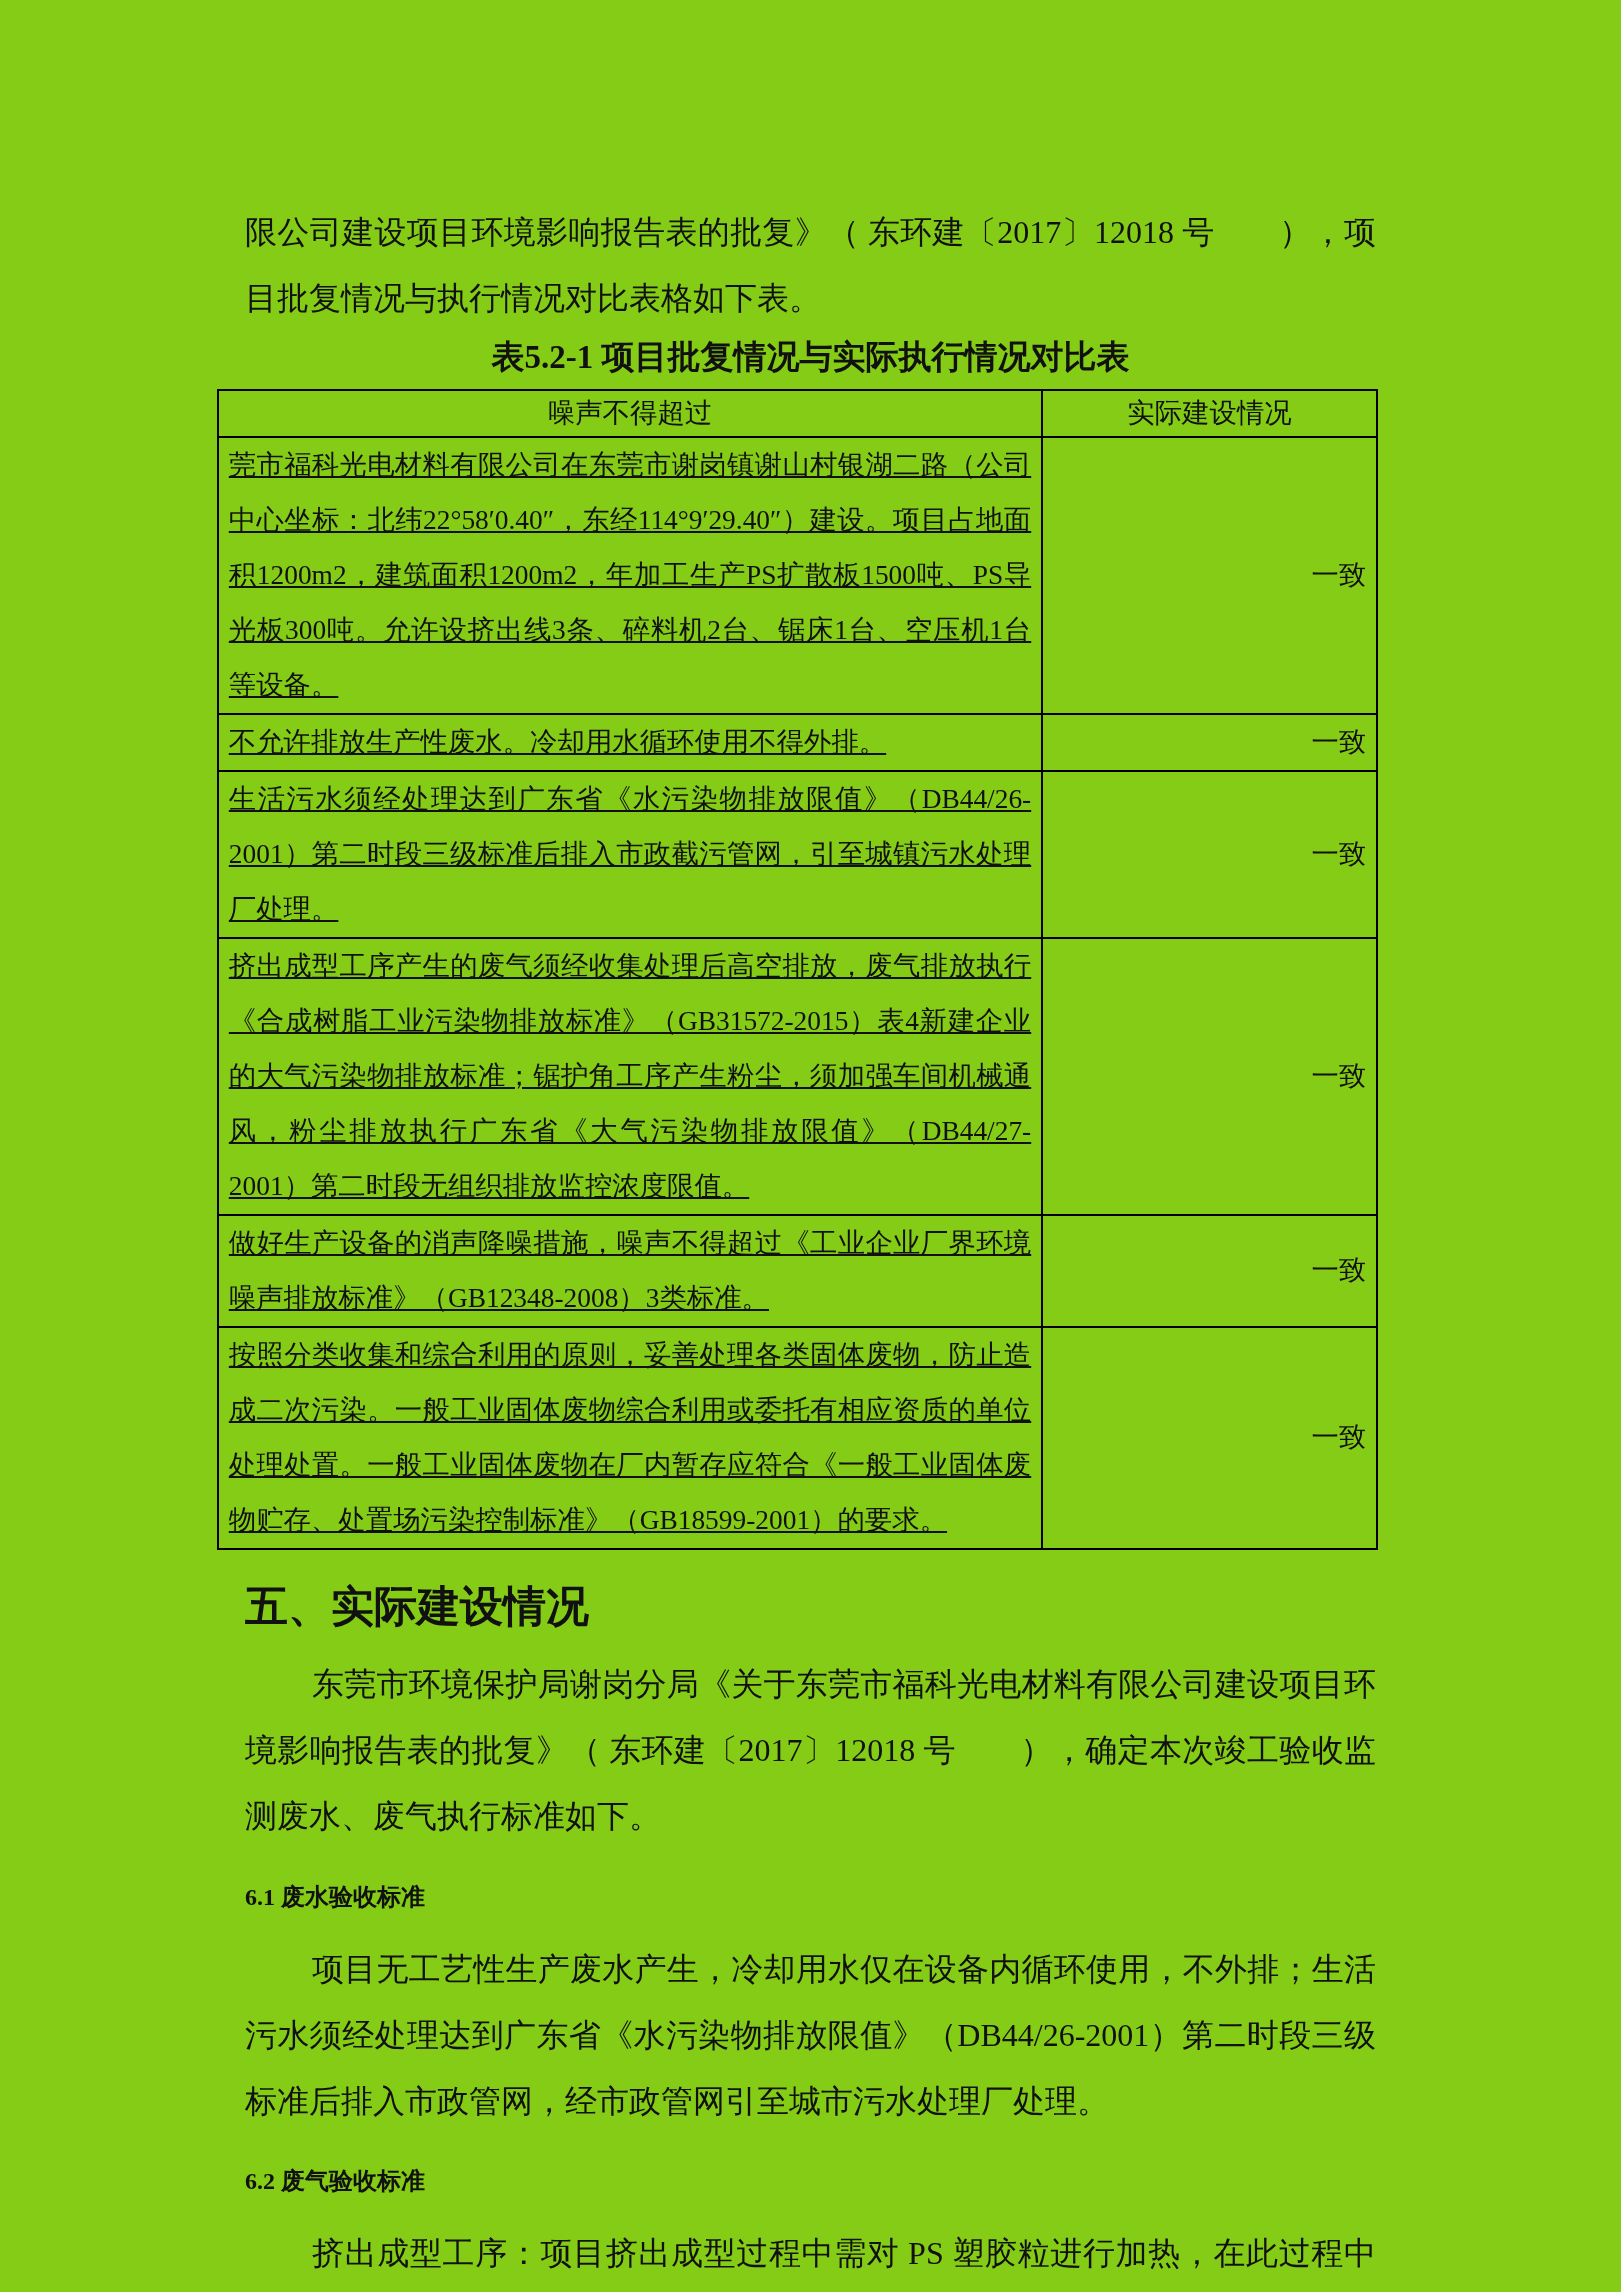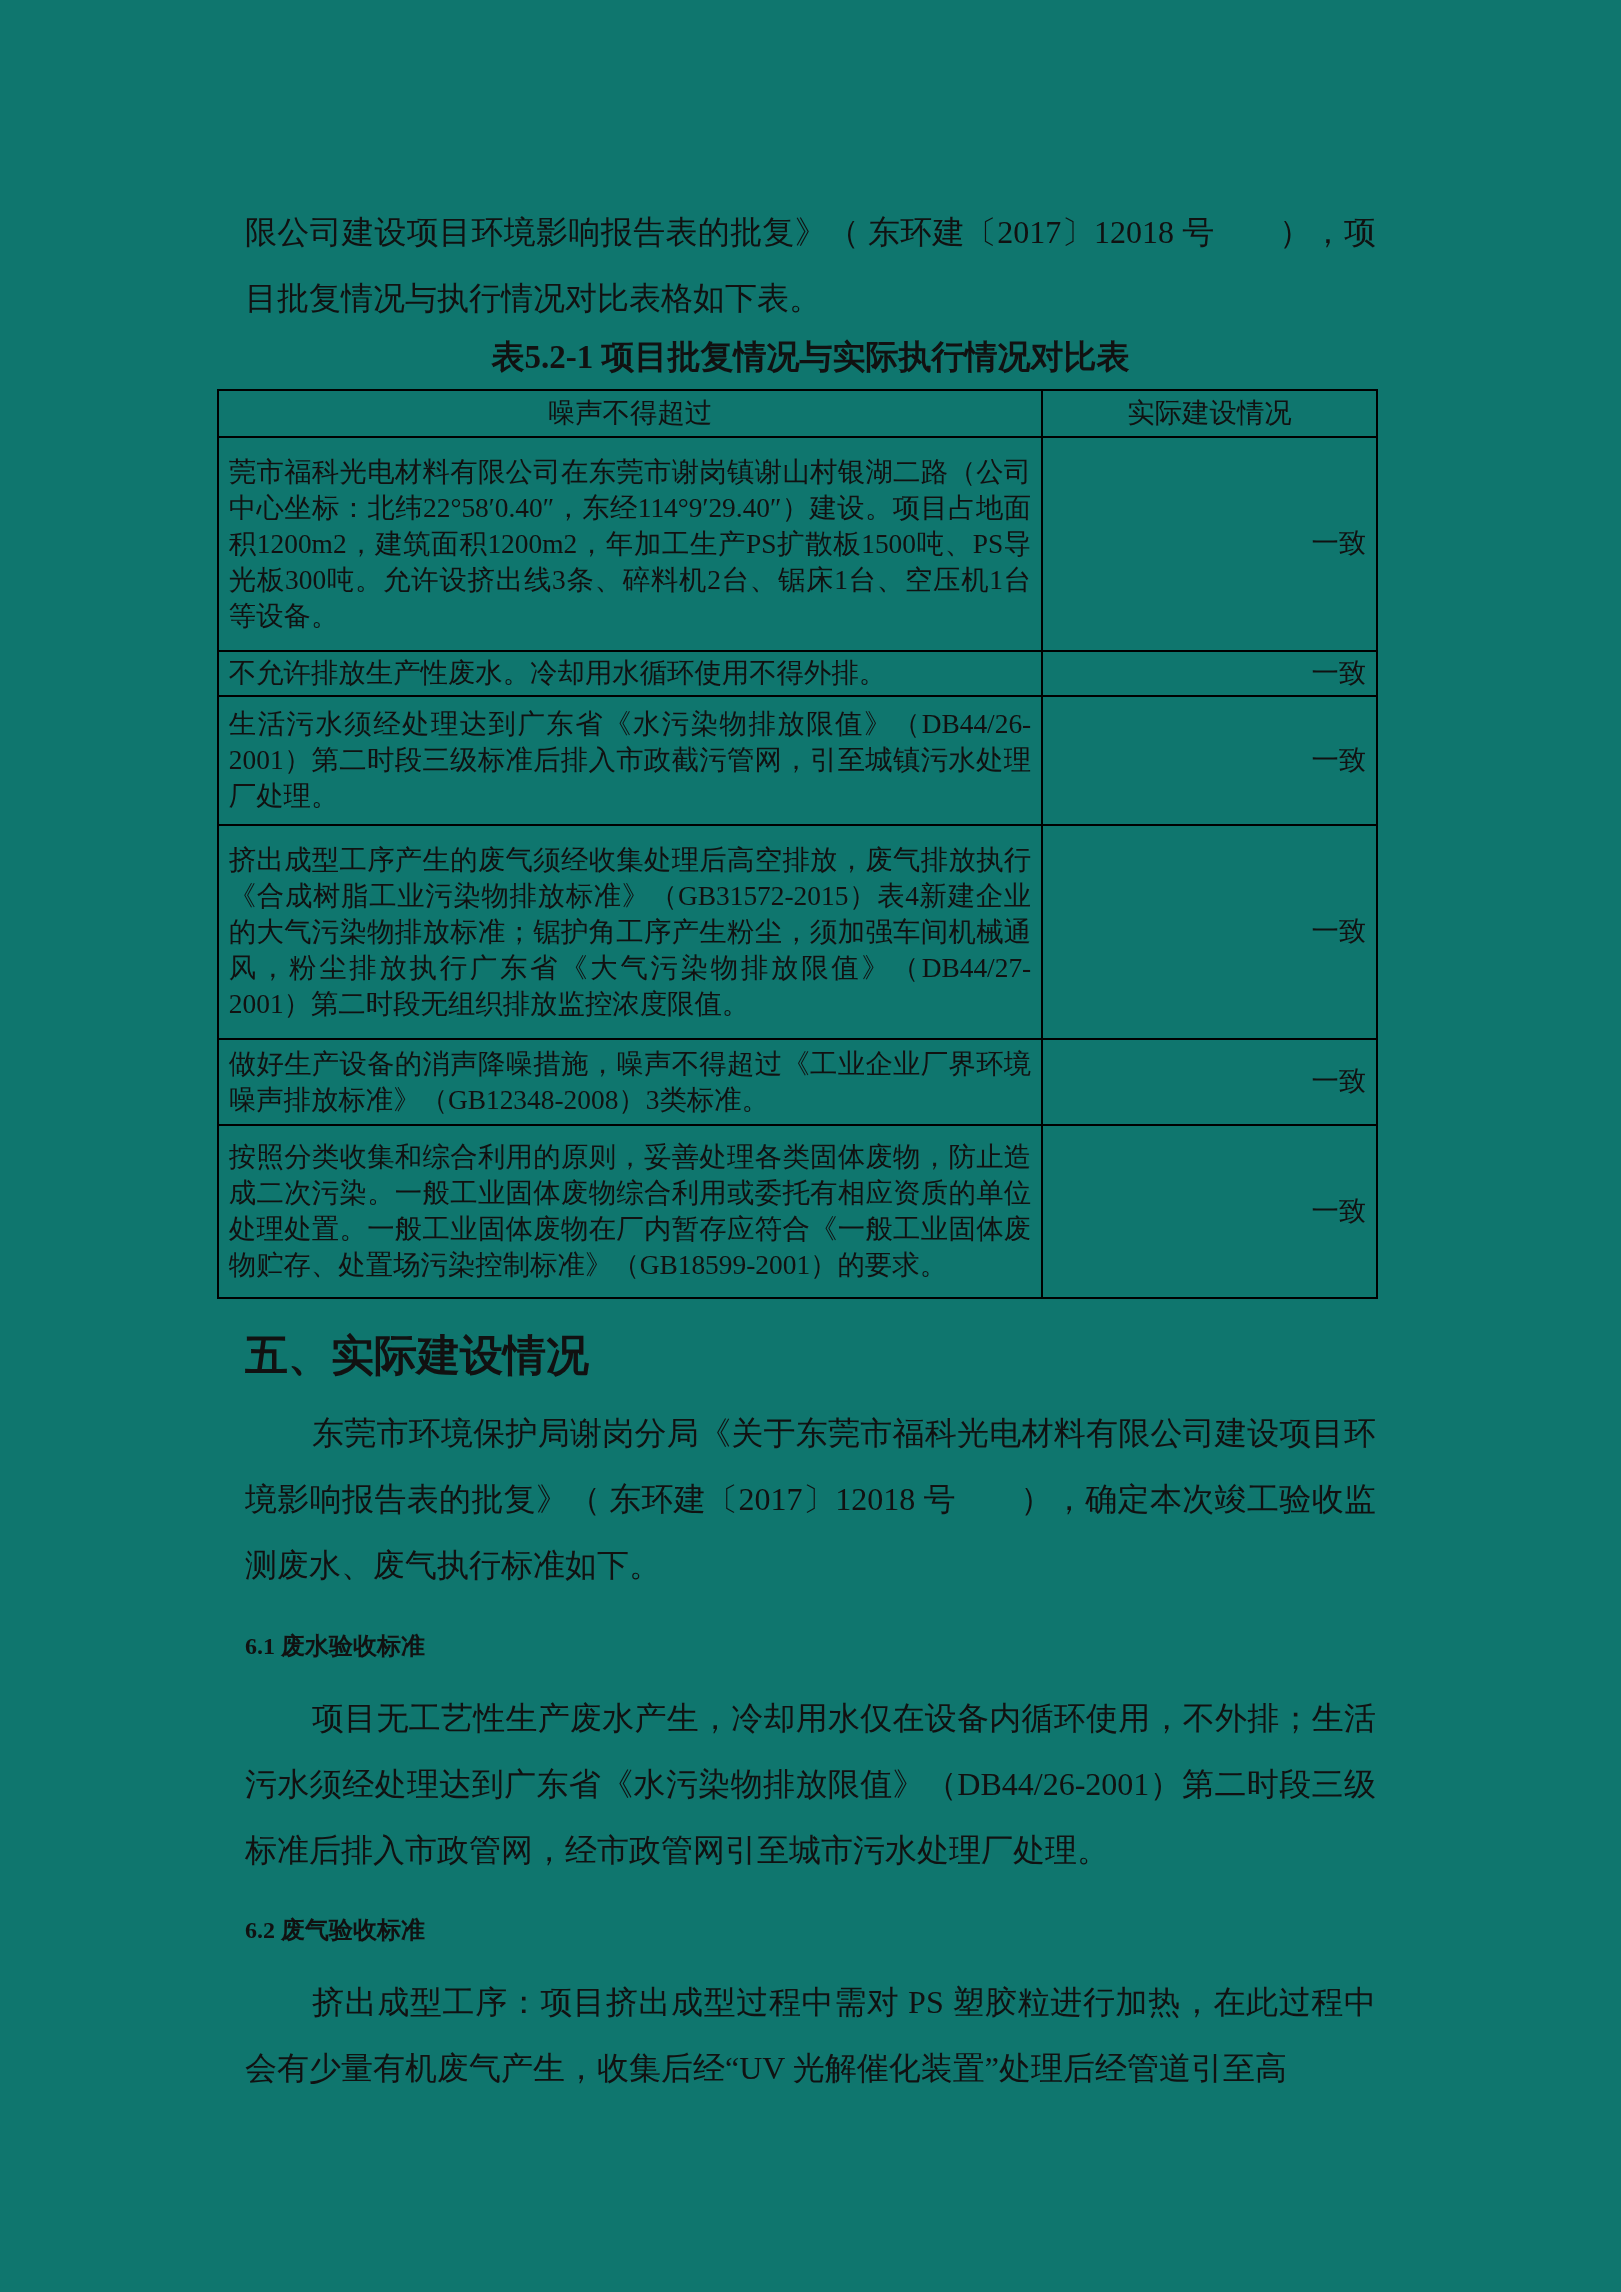--- a/index.html
+++ b/index.html
@@ -1,21 +1,21 @@
 <!DOCTYPE html>
 <html><head>
 <meta charset="utf-8">
 <style>
   html,body { margin:0; padding:0; background:#888; }
   .page {
     position: relative;
     width: 1621px;
     height: 2293px;
     margin: 0 auto;
-    background: #0f766e;
+    background: #84cc16;
     color: #111111;
     font-family: "Liberation Serif", "DejaVu Serif", serif;
     overflow: hidden;
     box-sizing: border-box;
   }
   .content {
     margin: 0 245px;
     padding-top: 199px;
     width: 1131px;
   }
@@ -57,22 +57,23 @@
     font-weight: normal;
     height: 47px;
     text-align: center;
     vertical-align: middle;
     line-height: 33px;
   }
   td.req {
     text-align: justify;
     text-justify: inter-ideograph;
     vertical-align: middle;
-    line-height: 36px;
+    line-height: 55px;
     padding: 2px 9.8px 2px 11.8px;
+    text-decoration: underline;
   }
   td.status {
     text-align: right;
     vertical-align: middle;
     line-height: 43px;
   }
   tr.r1 td { height: 214px; }
   tr.r2 td { height: 43px; }
   tr.r3 td { height: 129px; }
   tr.r4 td { height: 214px; }

